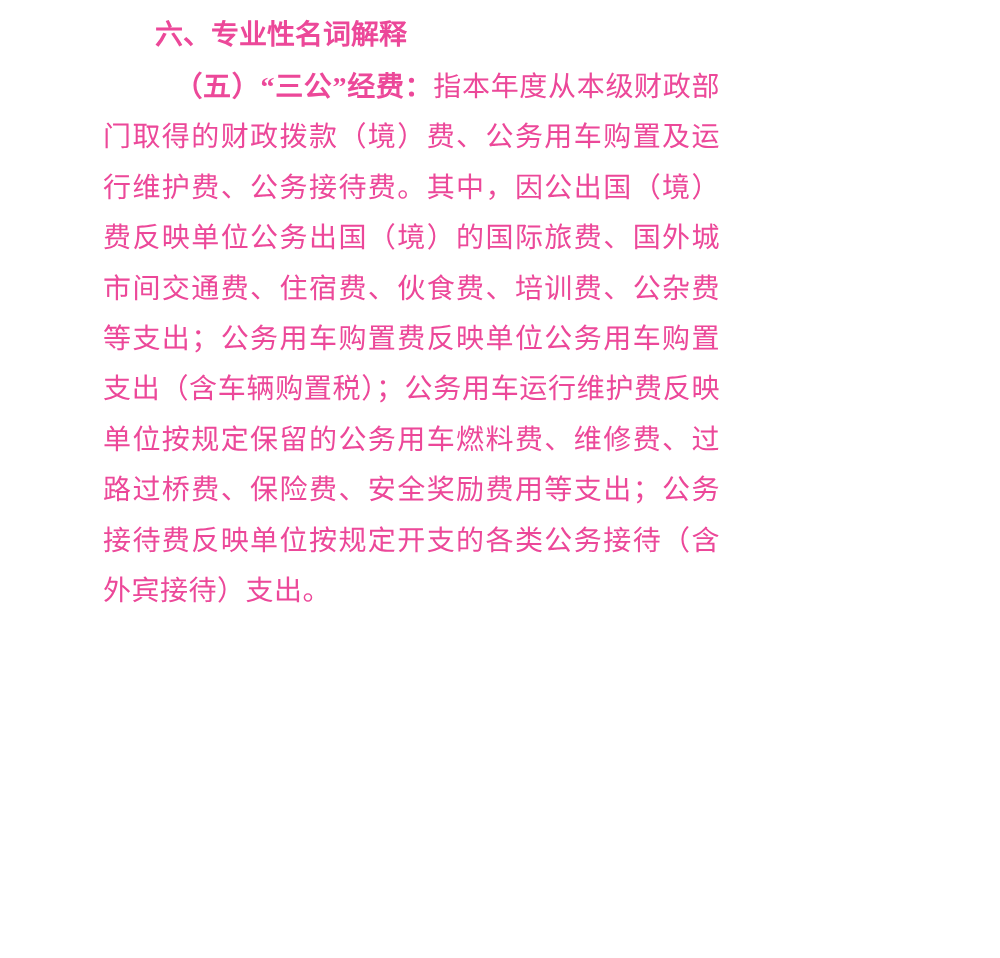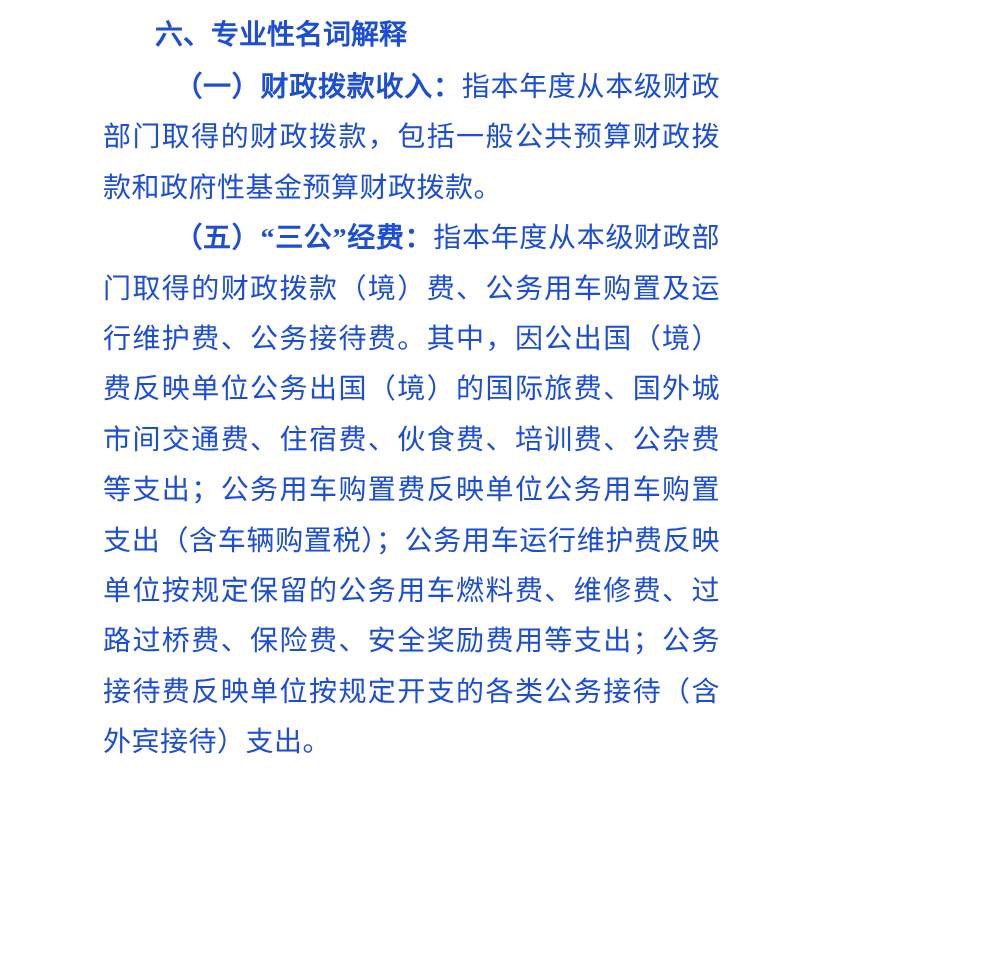--- a/index.html
+++ b/index.html
@@ -5,21 +5,21 @@
   html, body {
     margin: 0;
     padding: 0;
     background: #ffffff;
   }
   .page {
     position: relative;
     width: 820px;
     height: 958px;
     background: #ffffff;
-    color: #1d4ed8;
+    color: #ec4899;
     box-sizing: border-box;
     padding: 12px 100px 12px 103px;
     font-family: "Liberation Serif", "DejaVu Serif", serif;
     overflow: hidden;
   }
   .doc-title {
     font-family: "Liberation Sans", "DejaVu Sans", sans-serif;
     font-weight: bold;
     font-size: 28px;
     line-height: 46px;
@@ -38,20 +38,19 @@
     font-weight: bold;
   }
 </style>
 </head>
 <body>
 
 <div class="page">
 
   <h1 class="doc-title">六、专业性名词解释</h1>
 
-  <p class="para"><span class="term">（一）财政拨款收入：</span><span>指本年度从本级财政部门取得的财政拨款，包括一般公共预算财政拨款和政府性基金预算财政拨款。</span></p>
 
 
 
 
   <p class="para"><span class="term">（五）“三公”经费：</span><span>指本年度从本级财政部门取得的财政拨款（境）费、公务用车购置及运行维护费、公务接待费。其中，因公出国（境）费反映单位公务出国（境）的国际旅费、国外城市间交通费、住宿费、伙食费、培训费、公杂费等支出；公务用车购置费反映单位公务用车购置支出（含车辆购置税）；公务用车运行维护费反映单位按规定保留的公务用车燃料费、维修费、过路过桥费、保险费、安全奖励费用等支出；公务接待费反映单位按规定开支的各类公务接待（含外宾接待）支出。</span></p>
 
 </div>
 
 </body></html>

